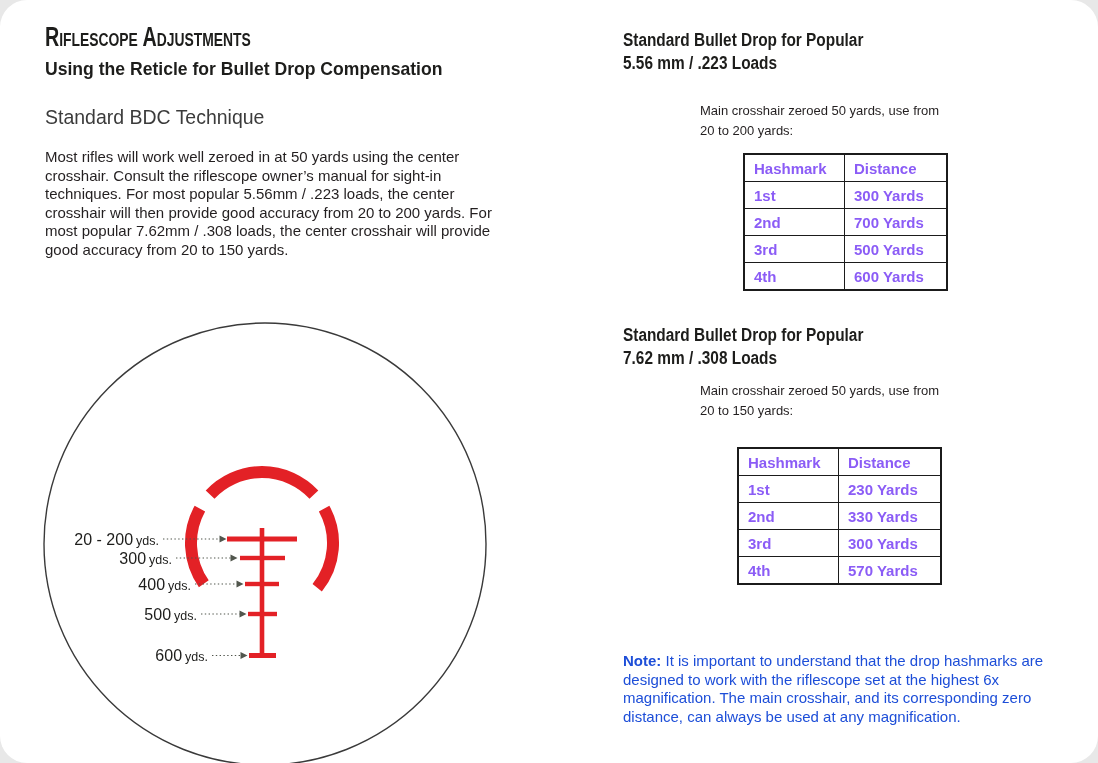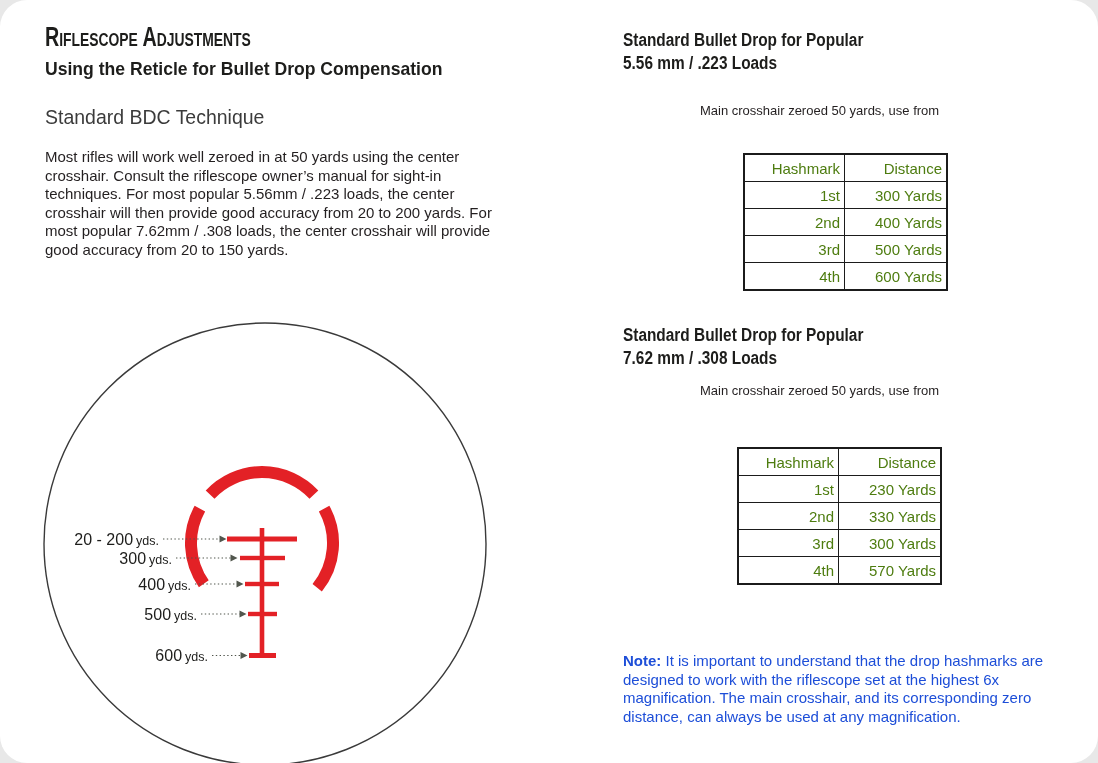--- a/index.html
+++ b/index.html
@@ -60,24 +60,24 @@
     font-size: 13px; line-height: 19.5px;
     color: #231f20;
     white-space: nowrap;
   }
   .intro1 { top: 101px; }
   .intro2 { top: 381px; }
 
   table.bdc-table { border-collapse: collapse; border: 2.2px solid #1b1b1b; }
   .bdc-table th, .bdc-table td {
     border: 1.6px solid #1b1b1b;
-    font-size: 15px; font-weight: 400;
-    text-align: right; vertical-align: middle;
+    font-size: 15px; font-weight: 700;
+    text-align: left; vertical-align: middle;
     height: 26px; padding: 0 4px 0 9px;
-    color: #4d7c0f;
+    color: #8b5cf6;
   }
   .bdc-table .c1 { width: 86px; }
   .bdc-table .c2 { width: 88px; }
   .t1 { left: 743px; top: 153px; }
   .t2 { left: 737px; top: 447px; }
 
   .note {
     left: 623px; top: 637px; width: 430px;
     font-size: 15px; line-height: 18.7px;
     color: #1d4ed8;
@@ -149,52 +149,54 @@
       <tspan class="lbl-range">600</tspan><tspan class="lbl-unit" dx="3">yds.</tspan>
     </text>
   </svg>
 
   <div class="abs rh rh1">
     <div>Standard Bullet Drop for Popular</div>
     <div>5.56 mm / .223 Loads</div>
   </div>
   <div class="abs intro intro1">
     <div>Main crosshair zeroed 50 yards, use from</div>
+    <div>20 to 200 yards:</div>
   </div>
   <table class="abs bdc-table t1">
     <tbody>
         <tr>
       <th class="c1">Hashmark</th>
       <th class="c2">Distance</th>
     </tr>
     <tr>
       <td>1st</td>
       <td>300 Yards</td>
     </tr>
     <tr>
       <td>2nd</td>
-      <td>400 Yards</td>
+      <td>700 Yards</td>
     </tr>
     <tr>
       <td>3rd</td>
       <td>500 Yards</td>
     </tr>
     <tr>
       <td>4th</td>
       <td>600 Yards</td>
     </tr>
   </tbody>
     </table>
 
   <div class="abs rh rh2">
     <div>Standard Bullet Drop for Popular</div>
     <div>7.62 mm / .308 Loads</div>
   </div>
   <div class="abs intro intro2">
     <div>Main crosshair zeroed 50 yards, use from</div>
+    <div>20 to 150 yards:</div>
   </div>
   <table class="abs bdc-table t2">
     <tbody>
         <tr>
       <th class="c1">Hashmark</th>
       <th class="c2">Distance</th>
     </tr>
     <tr>
       <td>1st</td>
       <td>230 Yards</td>

